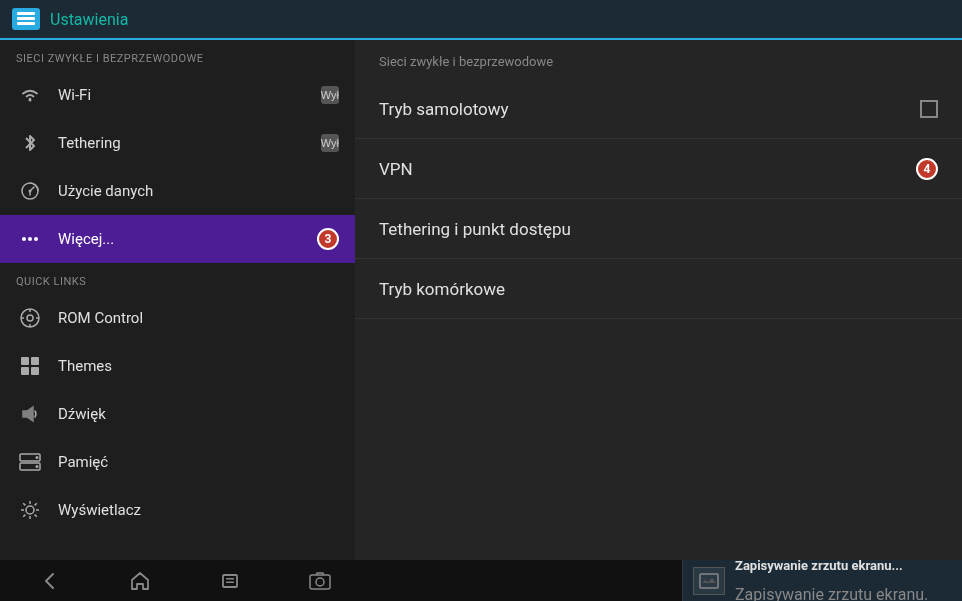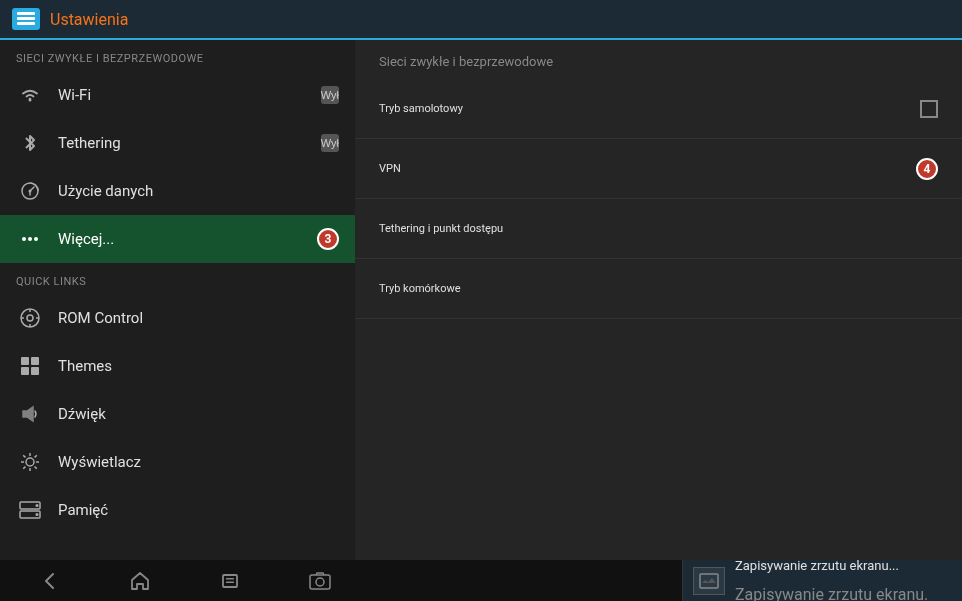--- a/index.html
+++ b/index.html
@@ -25,21 +25,21 @@
       width: 28px;
       height: 22px;
       background: #29abe2;
       border-radius: 3px;
       display: flex;
       align-items: center;
       justify-content: center;
       margin-right: 10px;
     }
     .top-bar-title {
-      color: #f97316;
+      color: #14b8a6;
       font-size: 16px;
       font-weight: 400;
     }
 
     
     .main-layout {
       display: flex;
       height: 520px;
     }
 
@@ -60,21 +60,21 @@
     }
 
     .sidebar-item {
       display: flex;
       align-items: center;
       padding: 10px 16px;
       cursor: pointer;
       min-height: 48px;
     }
     .sidebar-item.active {
-      background: #14532d;
+      background: #4c1d95;
     }
 
     .sidebar-item-icon {
       width: 28px;
       height: 28px;
       display: flex;
       align-items: center;
       justify-content: center;
       margin-right: 14px;
       font-size: 18px;
@@ -131,21 +131,21 @@
     .content-item {
       display: flex;
       align-items: center;
       padding: 18px 24px;
       border-bottom: 1px solid #333333;
       cursor: pointer;
       min-height: 60px;
     }
 
     .content-item-label {
-      font-size: 11px;
+      font-size: 17px;
       color: #e0e0e0;
       flex: 1;
     }
 
     .content-item-badge {
       display: flex;
       align-items: center;
     }
 
     .checkbox-square {
@@ -195,20 +195,21 @@
       border: 1px solid #555;
       display: flex;
       align-items: center;
       justify-content: center;
       margin-right: 10px;
       flex-shrink: 0;
     }
     .screenshot-text-main {
       font-size: 13px;
       color: #e0e0e0;
+      font-weight: bold;
     }
     .screenshot-text-sub {
       font-size: 16px;
       color: #888888;
       margin-top: 12px;
     }
   </style>
 </head>
 <body>
 
@@ -309,51 +310,51 @@
 
 
     <div class="sidebar-item">
       <div class="sidebar-item-icon">
         <svg width="20" height="20" viewBox="0 0 20 20" fill="none">
           <path d="M3 7 L3 13 L7 13 L13 17 L13 3 L7 7 Z" stroke="#aaa" stroke-width="1.5" fill="#aaa" opacity="0.7"></path>
           <path d="M15 7 Q17 10 15 13" stroke="#aaa" stroke-width="1.5" fill="none" stroke-linecap="round"></path>
         </svg>
       </div>
       <span class="sidebar-item-label">Dźwięk</span>
+    </div>
+
+    <div class="sidebar-item">
+      <div class="sidebar-item-icon">
+        <svg width="22" height="18" viewBox="0 0 22 18" fill="none">
+          <rect x="1" y="1" width="20" height="7" rx="1" stroke="#aaa" stroke-width="1.5" fill="none"></rect>
+          <rect x="1" y="10" width="20" height="7" rx="1" stroke="#aaa" stroke-width="1.5" fill="none"></rect>
+          <circle cx="18" cy="4.5" r="1.5" fill="#aaa"></circle>
+          <circle cx="18" cy="13.5" r="1.5" fill="#aaa"></circle>
+        </svg>
+      </div>
+      <span class="sidebar-item-label">Pamięć</span>
     </div>
 
     <div class="sidebar-item">
       <div class="sidebar-item-icon">
         <svg width="20" height="20" viewBox="0 0 20 20" fill="none">
           <circle cx="10" cy="10" r="4" stroke="#aaa" stroke-width="1.5" fill="none"></circle>
           <line x1="10" y1="1" x2="10" y2="4" stroke="#aaa" stroke-width="1.5"></line>
           <line x1="10" y1="16" x2="10" y2="19" stroke="#aaa" stroke-width="1.5"></line>
           <line x1="1" y1="10" x2="4" y2="10" stroke="#aaa" stroke-width="1.5"></line>
           <line x1="16" y1="10" x2="19" y2="10" stroke="#aaa" stroke-width="1.5"></line>
           <line x1="3.2" y1="3.2" x2="5.4" y2="5.4" stroke="#aaa" stroke-width="1.5"></line>
           <line x1="14.6" y1="14.6" x2="16.8" y2="16.8" stroke="#aaa" stroke-width="1.5"></line>
           <line x1="16.8" y1="3.2" x2="14.6" y2="5.4" stroke="#aaa" stroke-width="1.5"></line>
           <line x1="5.4" y1="14.6" x2="3.2" y2="16.8" stroke="#aaa" stroke-width="1.5"></line>
         </svg>
       </div>
       <span class="sidebar-item-label">Wyświetlacz</span>
     </div>
 
-    <div class="sidebar-item">
-      <div class="sidebar-item-icon">
-        <svg width="22" height="18" viewBox="0 0 22 18" fill="none">
-          <rect x="1" y="1" width="20" height="7" rx="1" stroke="#aaa" stroke-width="1.5" fill="none"></rect>
-          <rect x="1" y="10" width="20" height="7" rx="1" stroke="#aaa" stroke-width="1.5" fill="none"></rect>
-          <circle cx="18" cy="4.5" r="1.5" fill="#aaa"></circle>
-          <circle cx="18" cy="13.5" r="1.5" fill="#aaa"></circle>
-        </svg>
-      </div>
-      <span class="sidebar-item-label">Pamięć</span>
-    </div>
-
   </div>
 
   <div class="content-area">
     <div class="content-section-header">Sieci zwykłe i bezprzewodowe</div>
 
     <div class="content-item">
       <span class="content-item-label">Tryb samolotowy</span>
       <div class="content-item-badge">
         <div class="checkbox-square"></div>
       </div>

